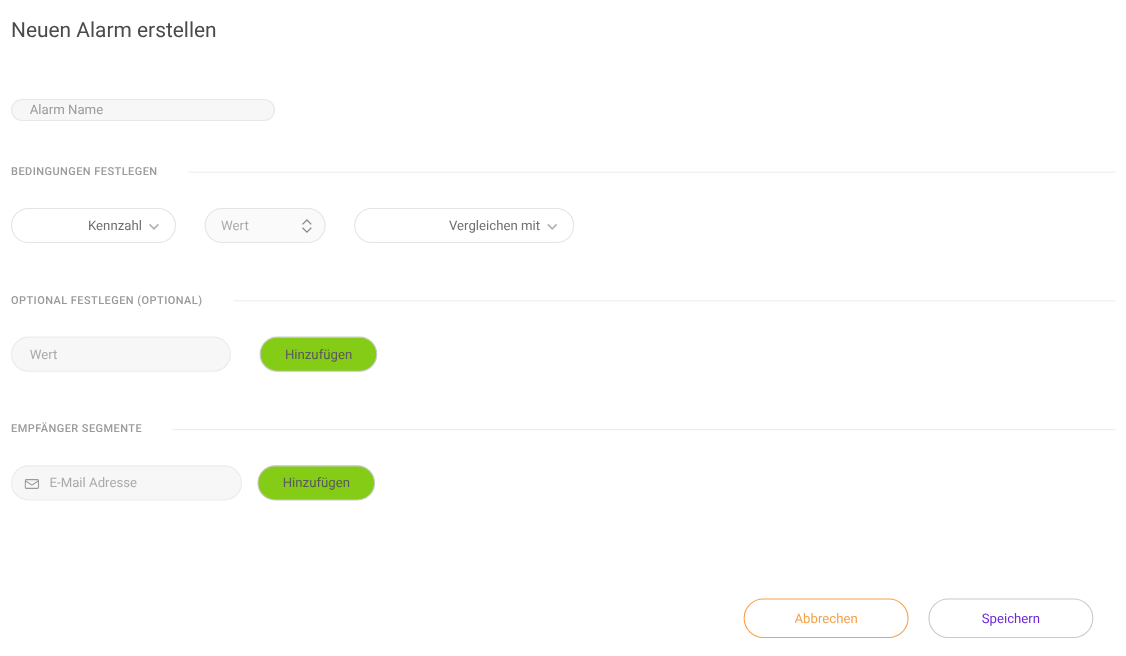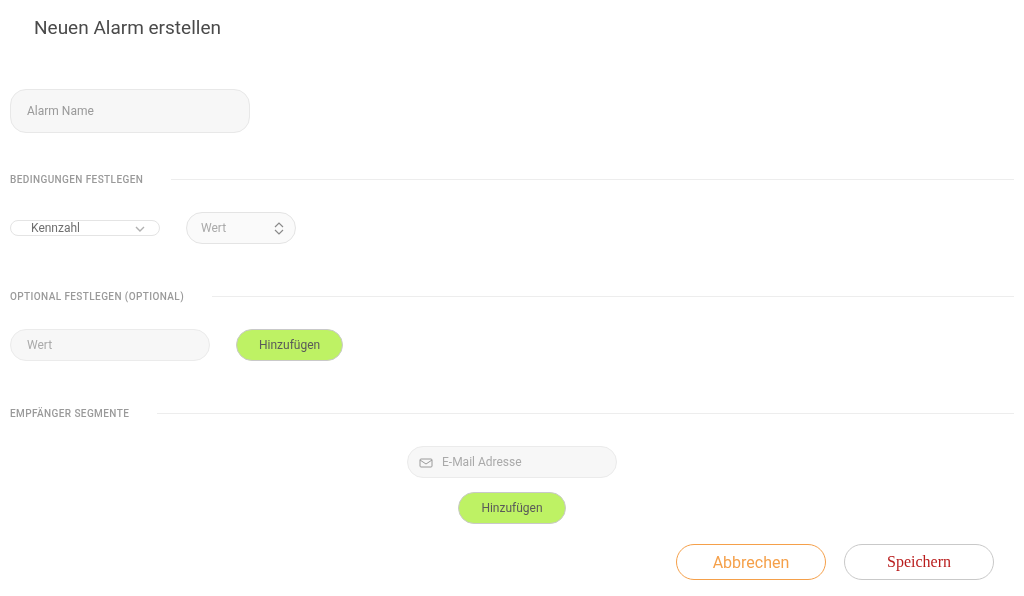--- a/index.html
+++ b/index.html
@@ -13,26 +13,25 @@
       padding: 16px 10px;
       width: 1024px;
       height: 596px;
       color: #4a4a4a;
     }
     .page-title {
       font-size: 19px;
       font-weight: 400;
       color: #4a4a4a;
       margin-bottom: 50px;
-      margin-left: 24px;
     }
 
     .alarm-name-input {
       width: 240px;
-      height: 44px;
+      height: 20px;
       border: 1px solid #e8e8e8;
       background: #f7f7f7;
       border-radius: 16px;
       padding: 0 16px;
       font-size: 12px;
       color: #777;
       outline: none;
       margin-bottom: 40px;
     }
     .alarm-name-input::placeholder { color: #9a9a9a; }
@@ -60,23 +59,23 @@
     .row {
       display: flex;
       gap: 26px;
       align-items: center;
       margin-bottom: 46px;
     }
 
     .pill-select {
       display: flex;
       align-items: center;
-      justify-content: flex-start;
+      justify-content: flex-end;
       position: relative;
-      height: 16px;
+      height: 32px;
       border: 1px solid #e4e4e4;
       border-radius: 16px;
       background: #fff;
       font-size: 12px;
       color: #6f6f6f;
       cursor: pointer;
       padding: 0 30px 0 20px;
     }
     .pill-select .label {
       pointer-events: none;
@@ -136,21 +135,21 @@
       color: #777;
       outline: none;
     }
     .plain-input::placeholder { color: #aaa; }
 
     .pill-button {
       height: 32px;
       padding: 0 22px;
       border: 1px solid #c9c9c9;
       border-radius: 16px;
-      background: #bef264;
+      background: #84cc16;
       font-size: 12px;
       color: #5a5a5a;
       cursor: pointer;
     }
 
     .email-wrap {
       position: relative;
       width: 210px;
       height: 32px;
     }
@@ -170,48 +169,47 @@
       position: absolute;
       left: 12px;
       top: 50%;
       transform: translateY(-50%);
       width: 14px;
       height: 14px;
       pointer-events: none;
     }
 
     .row.segments { gap: 26px; }
-    .row.recipients { gap: 14px; flex-direction: column; }
+    .row.recipients { gap: 14px; }
 
     .footer {
       position: absolute;
       bottom: 16px;
       right: 30px;
       display: flex;
       gap: 18px;
     }
     .footer-btn {
       height: 36px;
       width: 150px;
       border-radius: 18px;
       background: #fff;
-      font-size: 16px;
+      font-size: 12px;
       cursor: pointer;
       display: flex;
       align-items: center;
       justify-content: center;
     }
     .footer-btn.cancel {
       border: 1px solid #f5a04a;
       color: #f5a04a;
     }
     .footer-btn.save {
       border: 1px solid #c9c9c9;
-      color: #b91c1c;
-      font-family: Liberation Serif, serif;
+      color: #6d28d9;
     }
   </style>
 </head>
 <body>
 
 
 
 <h1 class="page-title">Neuen Alarm erstellen</h1>
 
 <input class="alarm-name-input" type="text" placeholder="Alarm Name" style="">
@@ -238,20 +236,28 @@
     <span class="stepper">
       <svg width="10" height="6" viewBox="0 0 10 6">
           <path d="M1 5 L5 1 L9 5" fill="none" stroke="#8a8a8a" stroke-width="1.2"></path>
         </svg>
       <svg width="10" height="6" viewBox="0 0 10 6">
           <path d="M1 1 L5 5 L9 1" fill="none" stroke="#8a8a8a" stroke-width="1.2"></path>
         </svg>
     </span>
   </div>
 
+  <div class="pill-select w-200">
+    <span class="label">Vergleichen mit</span>
+    <span class="chevron">
+      <svg viewBox="0 0 10 10">
+          <path d="M1 3 L5 7 L9 3" fill="none" stroke="#b0b0b0" stroke-width="1.4"></path>
+        </svg>
+    </span>
+  </div>
 </div>
 
 
 <div class="section-header">
   <div class="section-label">OPTIONAL FESTLEGEN (OPTIONAL)</div>
   <div class="section-divider"></div>
 </div>
 
 <div class="row segments">
 

